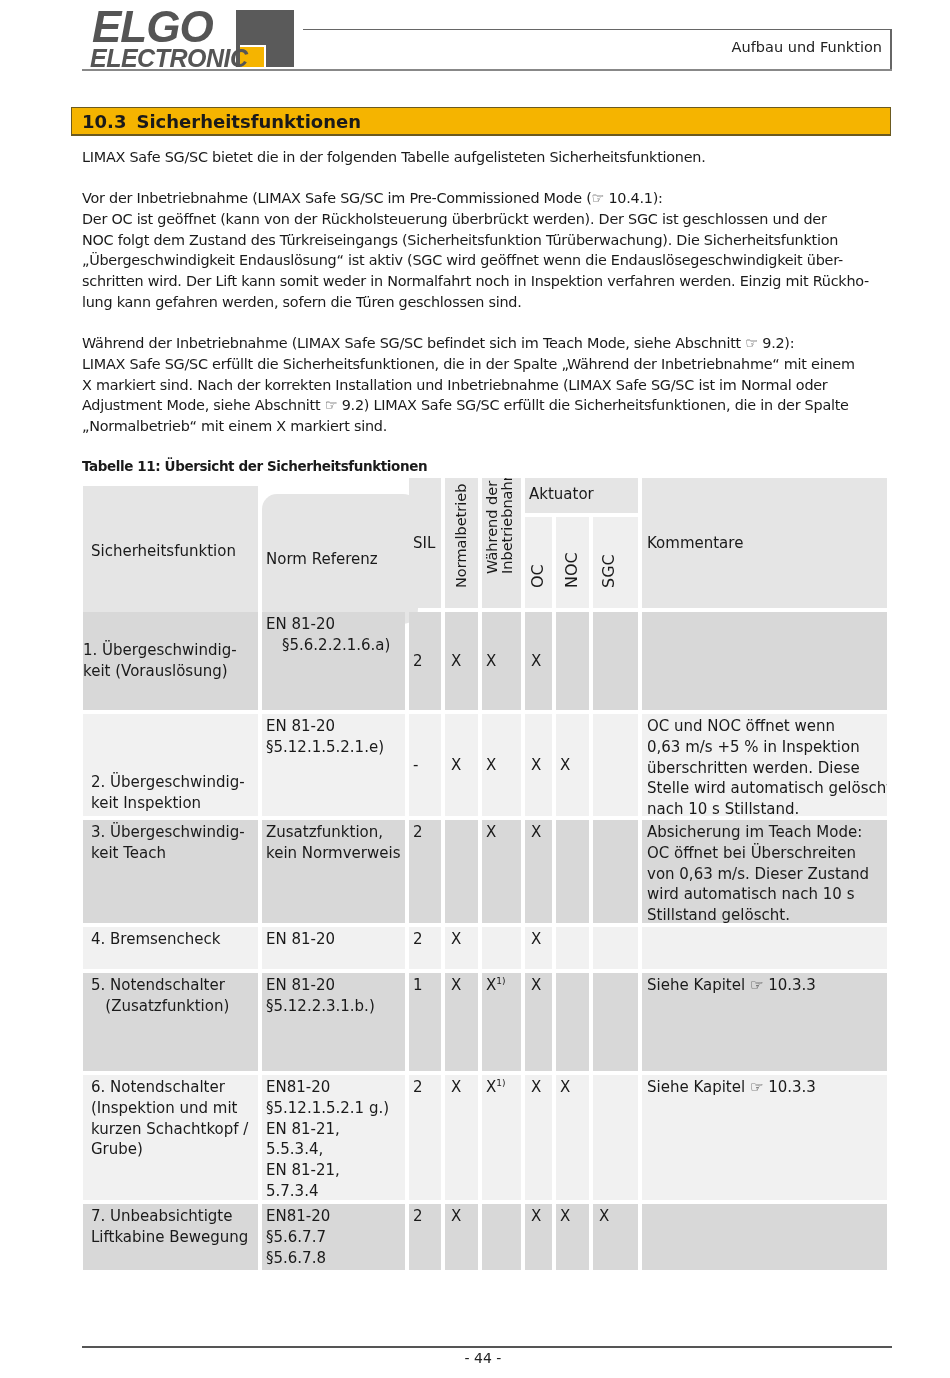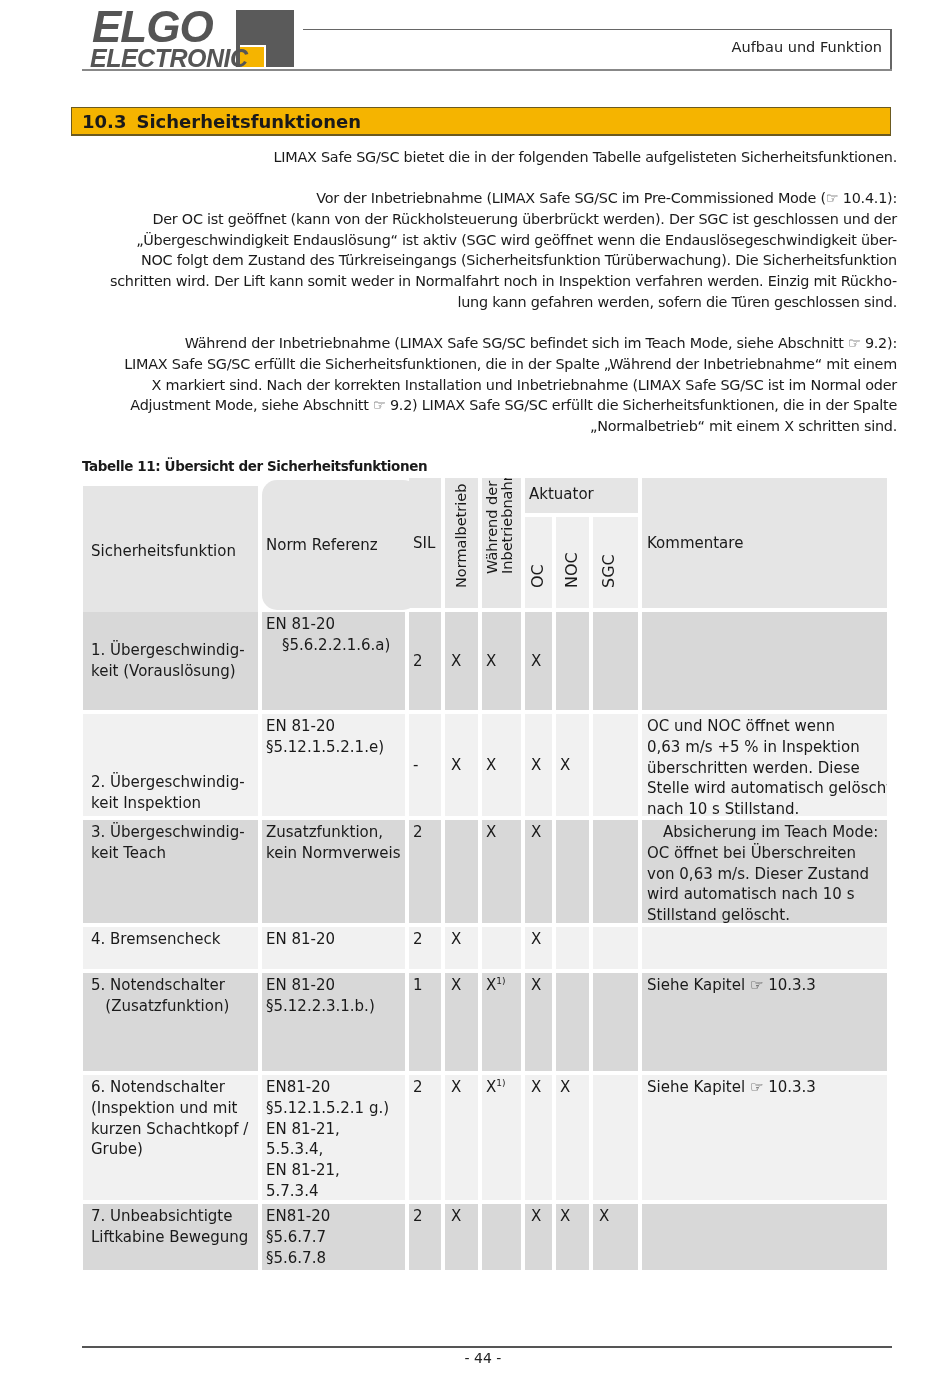--- a/index.html
+++ b/index.html
@@ -17,21 +17,21 @@
     .header-box-right { position: absolute; left: 890px; top: 29px; width: 2px; height: 40px; background: #666; }
     .header-line-bottom { position: absolute; left: 82px; top: 69px; width: 810px; height: 2px; background: #888; }
     .header-title { position: absolute; right: 68px; top: 39px; font-size: 14.5px; color: #222; }
 
     
     .section-heading { position: absolute; left: 71px; top: 107px; width: 820px; height: 29px; background: #f5b400; border: 1px solid #6b5a20; border-bottom: 2px solid #6b5a20; display: flex; align-items: center; padding-left: 10px; }
     .section-heading span { font-family: "DejaVu Sans", sans-serif; font-weight: bold; font-size: 18px; color: #1a1a1a; }
     .section-heading .num { margin-right: 10px; }
 
     
-    .para { position: absolute; left: 82px; width: 815px; font-size: 14.4px; line-height: 20.8px; color: #1a1a1a; letter-spacing: -0.25px; text-align: right; }
+    .para { position: absolute; left: 82px; width: 815px; font-size: 14.4px; line-height: 20.8px; color: #1a1a1a; letter-spacing: -0.25px; }
     .p1 { top: 147px; }
     .p2 { top: 188px; }
     .p3 { top: 333px; }
 
     .table-caption { position: absolute; left: 82px; top: 458px; font-size: 13.5px; font-weight: bold; color: #1a1a1a; letter-spacing: -0.4px; }
 
     
     .tbl { position: absolute; left: 83px; top: 478px; width: 806px; }
     .cell { position: absolute; font-size: 15px; line-height: 20.8px; color: #1a1a1a; padding: 2px 6px; overflow: hidden; }
     .h-dark { background: #e5e5e5; }
@@ -61,41 +61,41 @@
 
 <div class="section-heading">
   <span class="num">10.3</span>
   <span>Sicherheitsfunktionen</span>
 </div>
 
 <div class="para p1">LIMAX Safe SG/SC bietet die in der folgenden Tabelle aufgelisteten Sicherheitsfunktionen.</div>
 <div class="para p2" id="p-before">
     <div>Vor der Inbetriebnahme (LIMAX Safe SG/SC im Pre-Commissioned Mode (☞ 10.4.1):</div>
     <div>Der OC ist geöffnet (kann von der Rückholsteuerung überbrückt werden). Der SGC ist geschlossen und der</div>
+    <div>NOC folgt dem Zustand des Türkreiseingangs (Sicherheitsfunktion Türüberwachung). Die Sicherheitsfunktion</div>
     <div>„Übergeschwindigkeit Endauslösung“ ist aktiv (SGC wird geöffnet wenn die Endauslösegeschwindigkeit über-</div>
-    <div>NOC folgt dem Zustand des Türkreiseingangs (Sicherheitsfunktion Türüberwachung). Die Sicherheitsfunktion</div>
     <div>schritten wird. Der Lift kann somit weder in Normalfahrt noch in Inspektion verfahren werden. Einzig mit Rückho-</div>
     <div>lung kann gefahren werden, sofern die Türen geschlossen sind.</div>
   </div>
 <div class="para p3" id="p-during">
     <div>Während der Inbetriebnahme (LIMAX Safe SG/SC befindet sich im Teach Mode, siehe Abschnitt ☞ 9.2):</div>
     <div>LIMAX Safe SG/SC erfüllt die Sicherheitsfunktionen, die in der Spalte „Während der Inbetriebnahme“ mit einem</div>
     <div>X markiert sind. Nach der korrekten Installation und Inbetriebnahme (LIMAX Safe SG/SC ist im Normal oder</div>
     <div>Adjustment Mode, siehe Abschnitt ☞ 9.2) LIMAX Safe SG/SC erfüllt die Sicherheitsfunktionen, die in der Spalte</div>
-    <div>„Normalbetrieb“ mit einem X schritten sind.</div>
+    <div>„Normalbetrieb“ mit einem X markiert sind.</div>
   </div>
 
 <div class="table-caption">Tabelle 11: Übersicht der Sicherheitsfunktionen</div>
 
 <div class="tbl" id="tbl">
 
   <div class="cell h-dark" style="left:0;top:8px;width:175px;height:130px;display:flex;align-items:center;padding-left:8px;">
     <span>Sicherheitsfunktion</span>
   </div>
-  <div class="cell h-dark" style="left:179px;top:2px;width:156px;height:130px;display:flex;align-items:center;padding-left:4px;border-radius:15px;">
+  <div class="cell h-dark" style="left:179px;top:16px;width:156px;height:130px;display:flex;align-items:center;padding-left:4px;border-radius:15px;">
     <span>Norm Referenz</span>
   </div>
   <div class="cell h-dark" style="left:326px;top:0;width:32px;height:130px;display:flex;align-items:center;padding-left:4px;">
     <span>SIL</span>
   </div>
   <div class="cell h-dark" style="left:362px;top:0;width:33px;height:130px;padding:0;">
     <span class="vtext" style="transform:rotate(-90deg) translate(0,-9px);">Normalbetrieb</span>
   </div>
   <div class="cell h-dark" style="left:399px;top:0;width:39px;height:130px;padding:0;">
     <span class="vtext" style="transform:rotate(-90deg) translate(0,-17px);line-height:15px;">
@@ -112,21 +112,21 @@
   <div class="cell h-light" style="left:473px;top:39px;width:33px;height:91px;padding:0;">
     <span class="vtext" style="transform:rotate(-90deg) translate(0,-9px);font-size:16px;">NOC</span>
   </div>
   <div class="cell h-light" style="left:510px;top:39px;width:45px;height:91px;padding:0;">
     <span class="vtext" style="transform:rotate(-90deg) translate(0,-15px);font-size:16px;">SGC</span>
   </div>
   <div class="cell h-dark" style="left:559px;top:0;width:245px;height:130px;display:flex;align-items:center;padding-left:5px;">
     <span>Kommentare</span>
   </div>
 
-<div class="cell r-dark" style="left: 0px; top: 134px; width: 175px; height: 98px; padding-left: 8px; padding-right: 2px; display: flex; flex-direction: column; justify-content: center;">
+<div class="cell r-dark" style="left: 0px; top: 134px; width: 175px; height: 98px; padding-left: 0; padding-right: 2px; display: flex; flex-direction: column; justify-content: center;">
       <div style="white-space: pre;">1. Übergeschwindig-</div>
       <div style="white-space: pre;">keit (Vorauslösung)</div>
     </div>
     <div class="cell r-dark" style="left: 179px; top: 134px; width: 143px; height: 98px; padding-left: 4px; padding-right: 2px;">
       <div style="white-space: pre;">EN 81-20</div>
       <div style="white-space: pre; margin-left: 16px;">§5.6.2.2.1.6.a)</div>
     </div>
     <div class="cell r-dark" style="left: 326px; top: 134px; width: 32px; height: 98px; padding-left: 4px; padding-right: 2px; display: flex; align-items: center;">
       <span>2</span>
     </div>
@@ -187,21 +187,21 @@
       <div style="white-space: pre;">Zusatzfunktion,</div>
       <div style="white-space: pre;">kein Normverweis</div>
     </div>
     <div class="cell r-dark" style="left: 326px; top: 342px; width: 32px; height: 103px; padding-left: 4px; padding-right: 2px;"><span>2</span></div>
     <div class="cell r-dark" style="left: 362px; top: 342px; width: 33px; height: 103px; padding-left: 6px; padding-right: 2px;"><span></span></div>
     <div class="cell r-dark" style="left: 399px; top: 342px; width: 39px; height: 103px; padding-left: 4px; padding-right: 2px;"><span>X</span></div>
     <div class="cell r-dark" style="left: 442px; top: 342px; width: 27px; height: 103px; padding-left: 6px; padding-right: 2px;"><span>X</span></div>
     <div class="cell r-dark" style="left: 473px; top: 342px; width: 33px; height: 103px; padding-left: 4px; padding-right: 2px;"><span></span></div>
     <div class="cell r-dark" style="left: 510px; top: 342px; width: 45px; height: 103px; padding-left: 6px; padding-right: 2px;"><span></span></div>
     <div class="cell r-dark" style="left: 559px; top: 342px; width: 245px; height: 103px; padding-left: 5px; padding-right: 2px;">
-      <div style="white-space: pre; margin-left: 16px;">Absicherung im Teach Mode:</div>
+      <div style="white-space: pre;">Absicherung im Teach Mode:</div>
       <div style="white-space: pre;">OC öffnet bei Überschreiten</div>
       <div style="white-space: pre;">von 0,63 m/s. Dieser Zustand</div>
       <div style="white-space: pre;">wird automatisch nach 10 s</div>
       <div style="white-space: pre;">Stillstand gelöscht.</div>
     </div>
     <div class="cell r-light" style="left: 0px; top: 449px; width: 175px; height: 42px; padding-left: 8px; padding-right: 2px;">
       <div style="white-space: pre;">4. Bremsencheck</div>
     </div>
     <div class="cell r-light" style="left: 179px; top: 449px; width: 143px; height: 42px; padding-left: 4px; padding-right: 2px;">
       <div style="white-space: pre;">EN 81-20</div>

